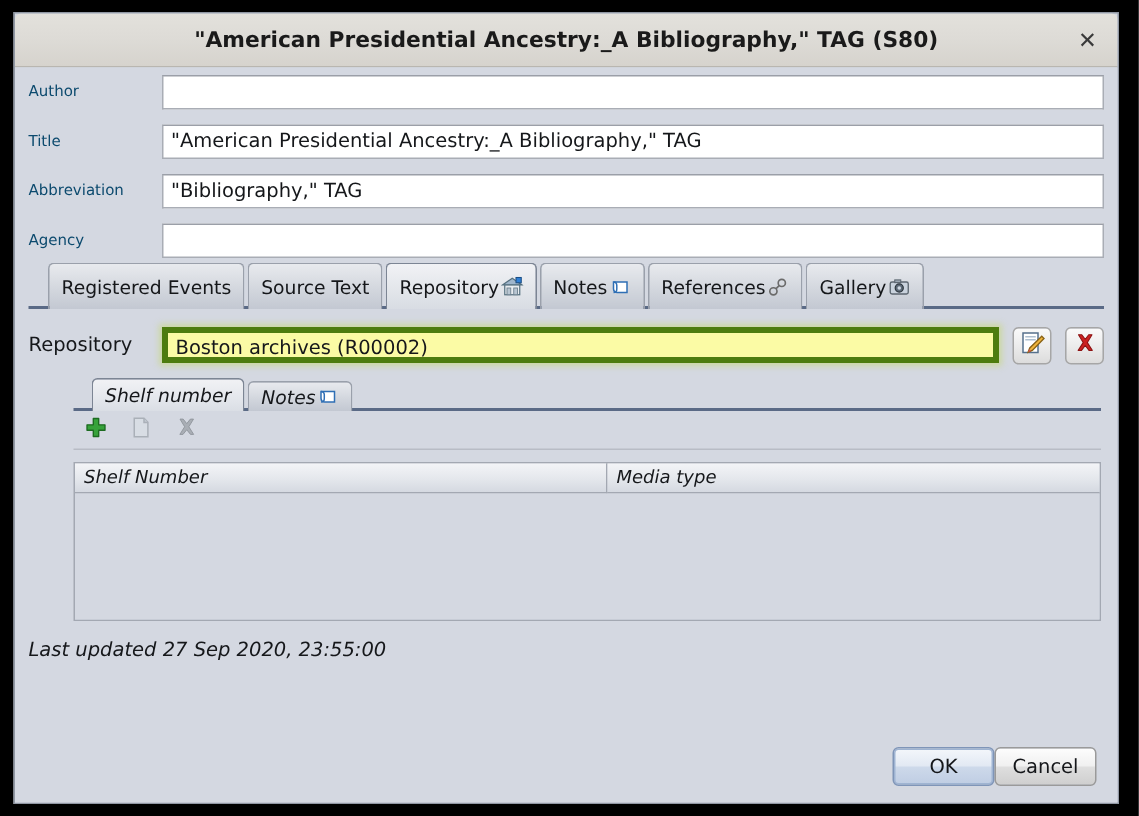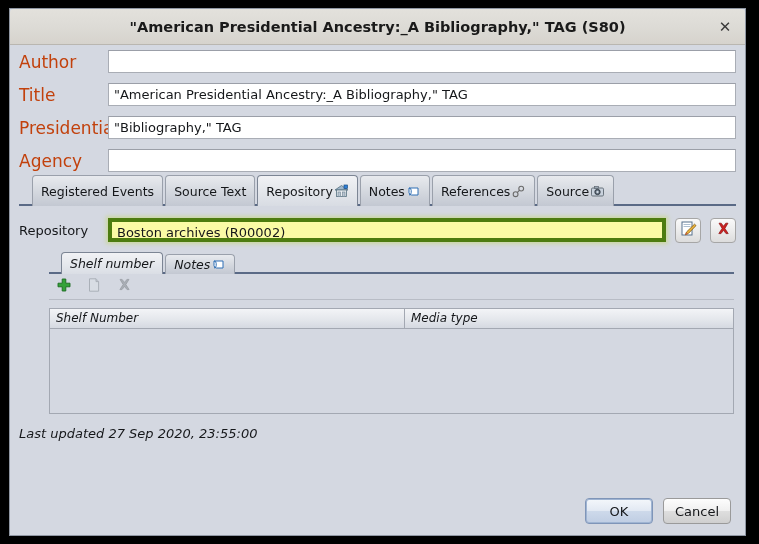--- a/index.html
+++ b/index.html
@@ -92,22 +92,22 @@
   #id-field { width: 94px; }
 
   
   .form-row {
     display: flex;
     align-items: center;
     height: 33px;
   }
   .form-label {
     width: 89px;
-    font-size: 17px;
-    color: #c2410c;
+    font-size: 10px;
+    color: #0c4a6e;
     flex: 0 0 auto;
   }
   .form-row .txtfield { flex: 1 1 auto; }
 
   
   #tabstrip {
     margin-top: 5px;
     height: 24px;
     display: flex;
     align-items: flex-end;
@@ -290,21 +290,20 @@
     font-size: 13px;
     color: #15171a;
     font-style: italic;
   }
   #footer {
     flex: 0 0 auto;
     height: 44px;
     display: flex;
     align-items: center;
     justify-content: flex-end;
-    gap: 10px;
     padding: 0 14px 4px 0;
     background: #d4d8e1;
   }
   .btn {
     min-width: 68px;
     height: 26px;
     border: 1px solid #9a9a9a;
     border-radius: 4px;
     background: linear-gradient(to bottom, #fdfdfd 0%, #f0f0f0 48%, #dedede 52%, #cfcfcf 100%);
     font-size: 13px;
@@ -336,21 +335,21 @@
 
     <div class="form-row">
       <span class="form-label">Author</span>
       <div class="txtfield"></div>
     </div>
     <div class="form-row">
       <span class="form-label">Title</span>
       <div class="txtfield">"American Presidential Ancestry:_A Bibliography," TAG</div>
     </div>
     <div class="form-row">
-      <span class="form-label">Presidential</span>
+      <span class="form-label">Abbreviation</span>
       <div class="txtfield">"Bibliography," TAG</div>
     </div>
     <div class="form-row">
       <span class="form-label">Agency</span>
       <div class="txtfield"></div>
     </div>
 
     <div id="tabstrip">
       <div class="tab">
         <span>Registered Events</span>
@@ -383,21 +382,21 @@
         <span>References</span>
         <span class="tic ic-ref">
           <svg width="15" height="15" viewBox="0 0 15 15">
             <circle cx="4.6" cy="10.2" r="2.4" fill="none" stroke="#6b6b6b" stroke-width="1.1"></circle>
             <circle cx="10.2" cy="4.6" r="2.4" fill="none" stroke="#6b6b6b" stroke-width="1.1"></circle>
             <line x1="6.2" y1="8.6" x2="8.6" y2="6.2" stroke="#6b6b6b" stroke-width="1.1"></line>
           </svg>
         </span>
       </div>
       <div class="tab">
-        <span>Source</span>
+        <span>Gallery</span>
         <span class="tic ic-gallery">
           <svg width="15" height="15" viewBox="0 0 15 15">
             <rect x="1.5" y="4" width="12" height="8" rx="1.2" fill="#c9d2dd" stroke="#5c6670" stroke-width="0.9"></rect>
             <rect x="4.5" y="2.6" width="4" height="1.8" fill="#9aa5b1" stroke="#5c6670" stroke-width="0.7"></rect>
             <circle cx="7.5" cy="8" r="2.7" fill="#5d6a78" stroke="#2c343c" stroke-width="0.8"></circle>
             <circle cx="7.5" cy="8" r="1.2" fill="#cfd8e2"></circle>
           </svg>
         </span>
       </div>
     </div>

